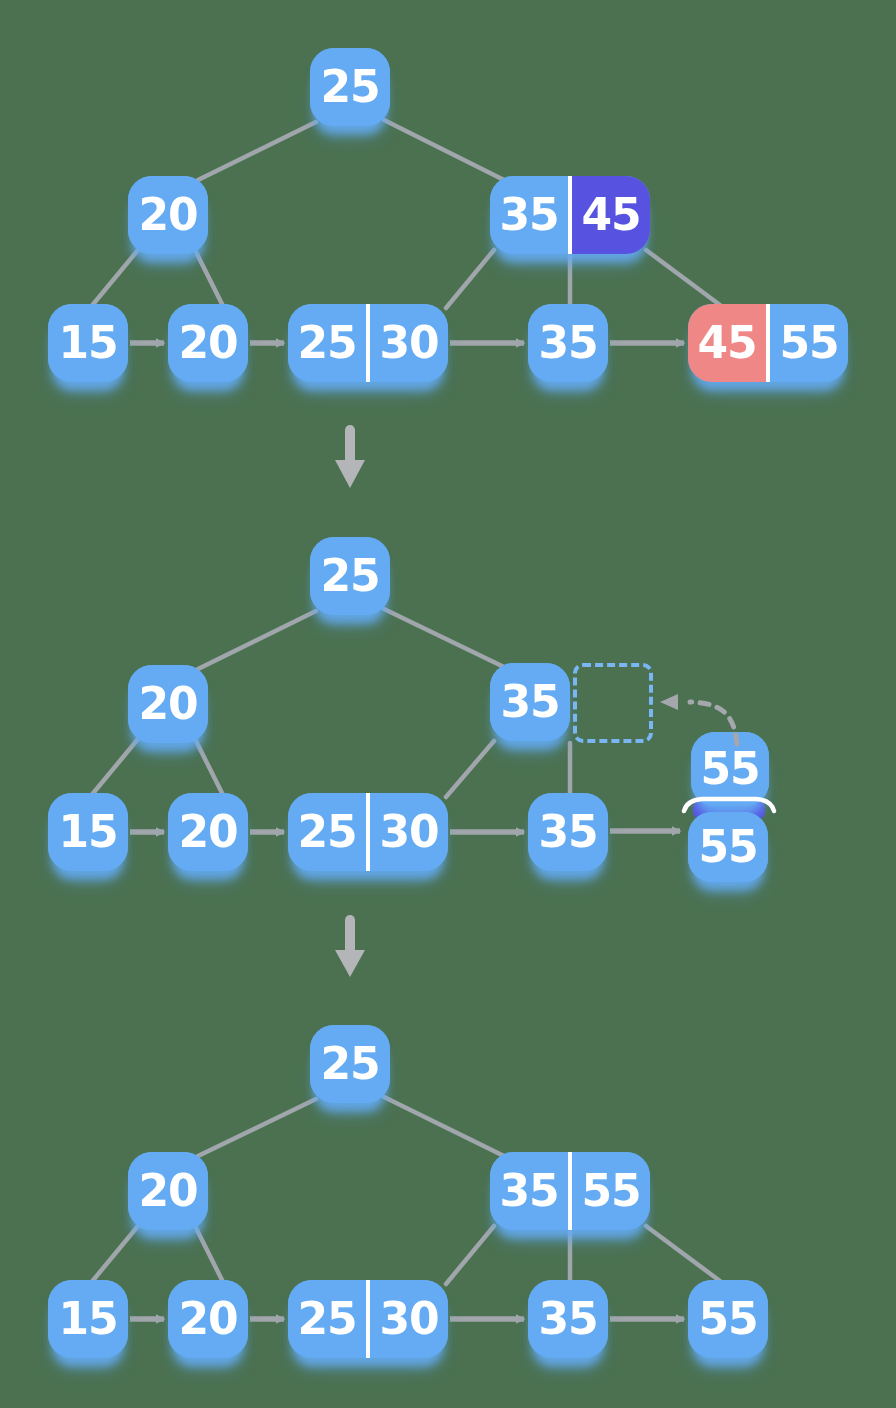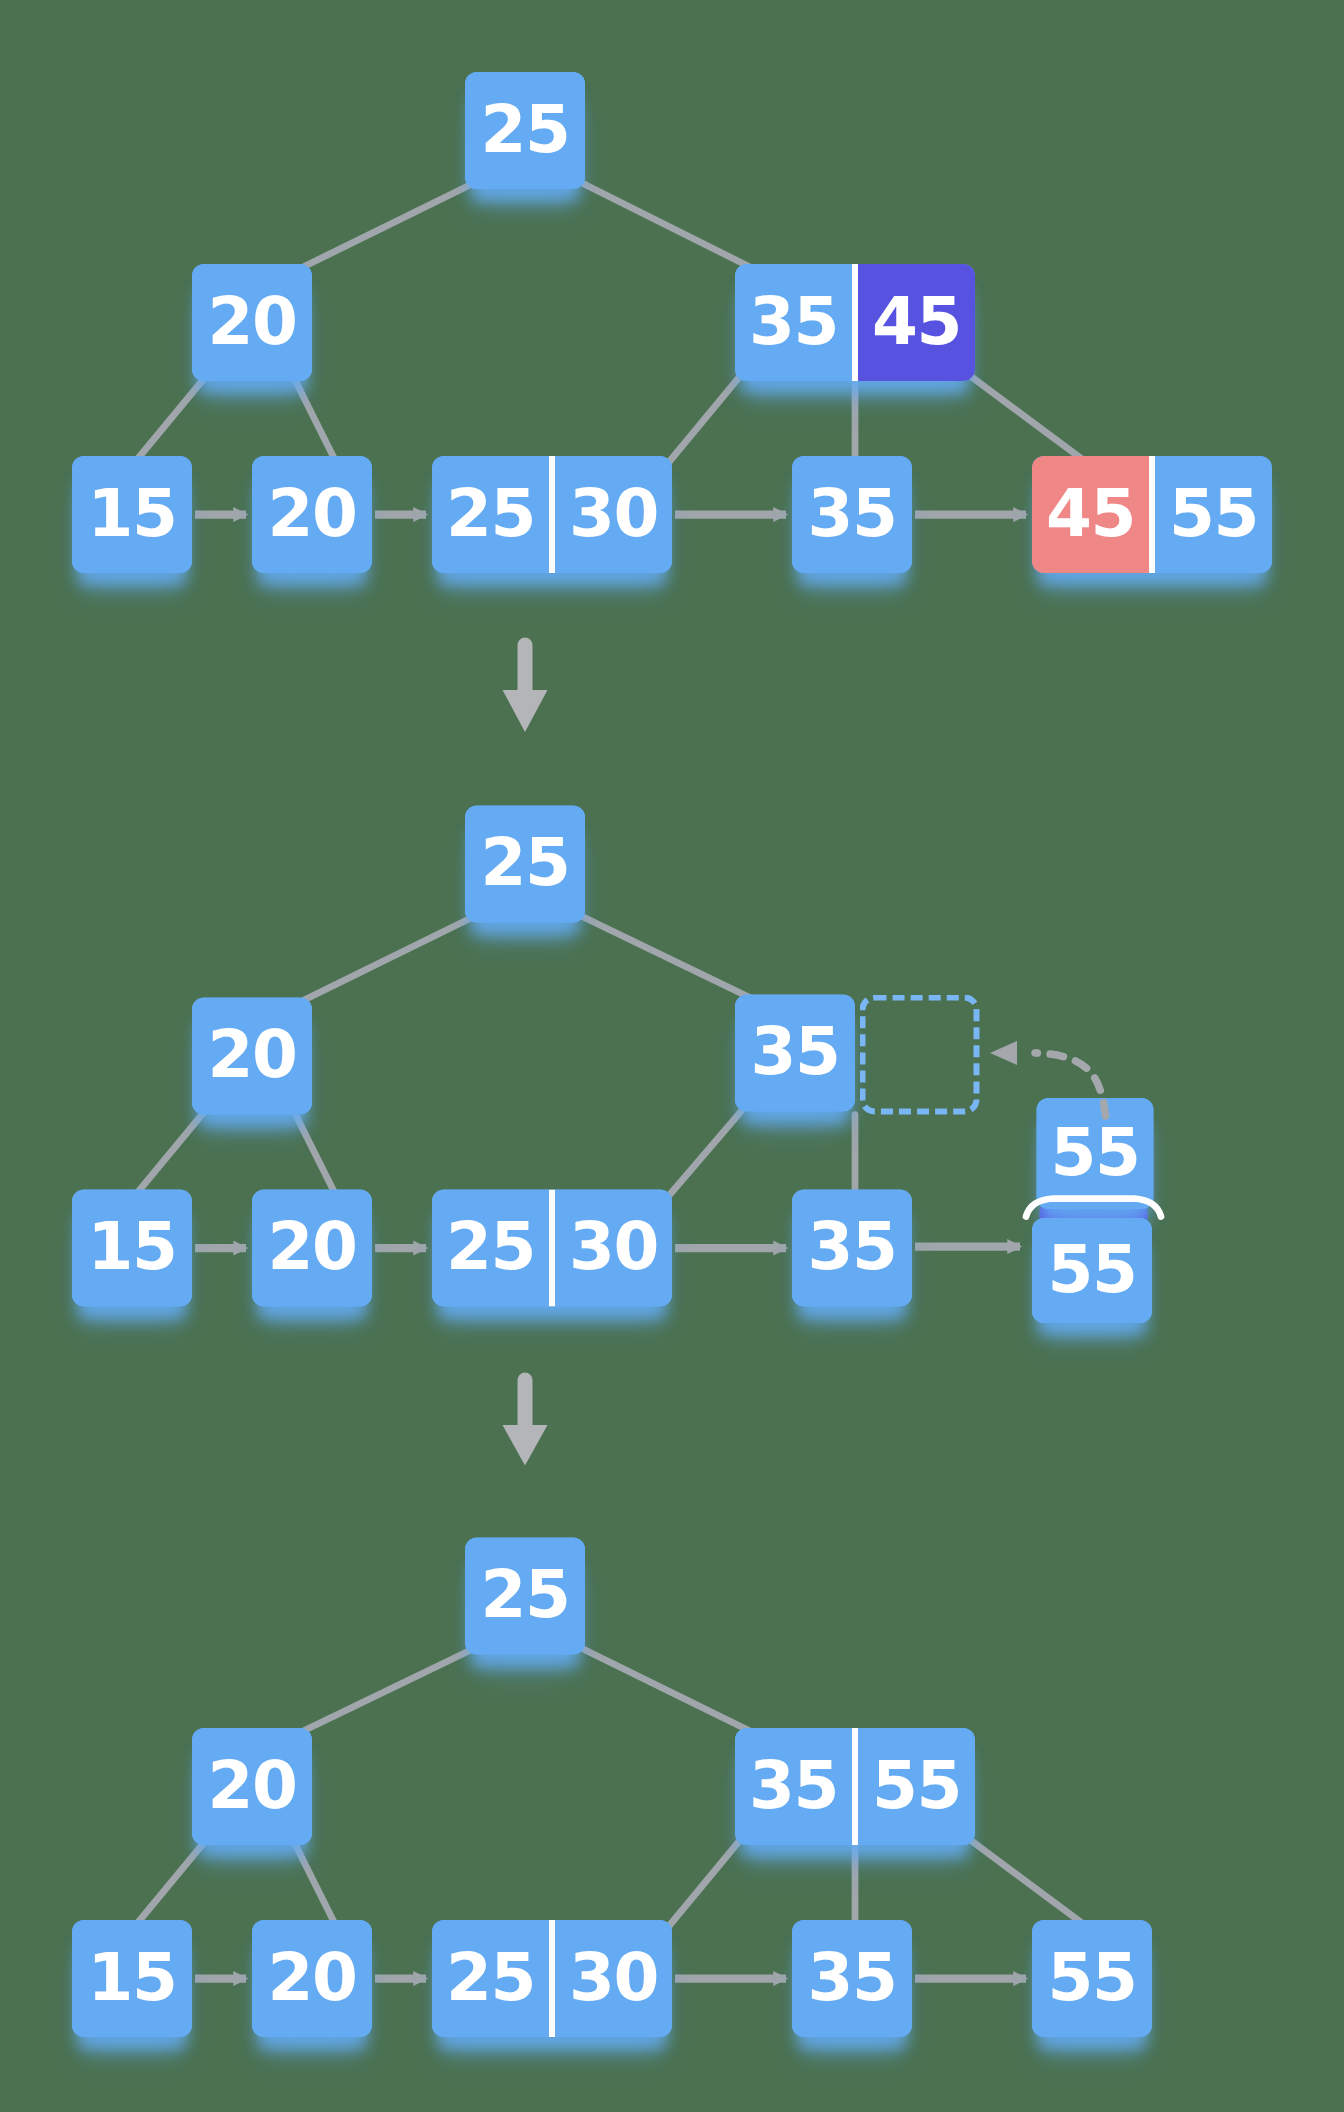--- a/index.html
+++ b/index.html
@@ -2,21 +2,21 @@
 <html><head>
 <meta charset="utf-8">
 <style>
   html,body{margin:0;padding:0;}
   body{background:#4b7151;font-family:"DejaVu Sans",sans-serif;}
   .canvas{position:relative;width:896px;height:1408px;background:#4b7151;overflow:hidden;}
   .layer{position:absolute;left:0;top:0;width:896px;height:1408px;}
   svg.layer{pointer-events:none;}
   #node-layer{position:absolute;left:0;top:0;width:896px;height:1408px;}
   .node{
-    position:absolute;display:flex;border-radius:8px;overflow:hidden;
+    position:absolute;display:flex;border-radius:24px;overflow:hidden;
     background:#64abf3;
     box-shadow:0 12px 10px -4px rgba(100,171,243,.85), 0 18px 18px -8px rgba(100,171,243,.45);
     justify-content:center;
   }
   .cell{
     flex:1 1 0;display:flex;align-items:center;justify-content:center;
     color:#ffffff;font-weight:700;font-size:44px;line-height:1;
     font-family:"DejaVu Sans",sans-serif;letter-spacing:-1px;
   }
   .divider{width:4px;background:#ffffff;}

